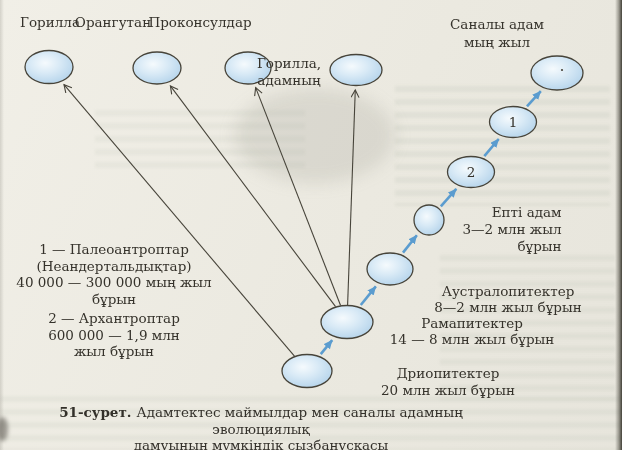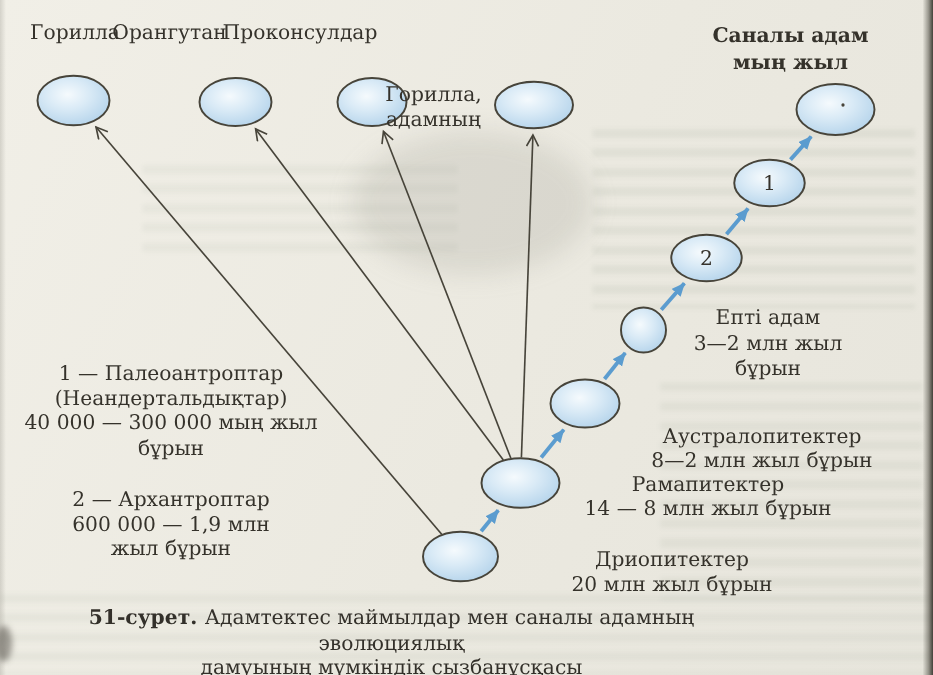--- a/index.html
+++ b/index.html
@@ -111,36 +111,36 @@
     <div class="lbl" style="left: 113px; top: 15px; line-height: 15px;">
       <div>Орангутан</div>
     </div>
     <div class="lbl" style="left: 200px; top: 15px; line-height: 15px;">
       <div>Проконсулдар</div>
     </div>
     <div class="lbl" style="left: 289px; top: 15px; line-height: 17px; margin-top: 40px;">
       <div>Горилла,</div>
       <div>адамның</div>
     </div>
-    <div class="lbl" style="left: 527px; top: 15px; line-height: 18px; font-weight: bold;">
+    <div class="lbl" style="left: 497px; top: 15px; line-height: 18px;">
       <div>Саналы адам</div>
       <div>мың жыл</div>
     </div>
     <div class="lbl" style="left: 114px; top: 241px; line-height: 16.5px;">
       <div>1 — Палеоантроптар</div>
       <div>(Неандертальдықтар)</div>
       <div>40 000 — 300 000 мың жыл</div>
       <div>бұрын</div>
     </div>
-    <div class="lbl" style="left: 114px; top: 325px; line-height: 16.5px;">
+    <div class="lbl" style="left: 114px; top: 310px; line-height: 16.5px;">
       <div>2 — Архантроптар</div>
       <div>600 000 — 1,9 млн</div>
       <div>жыл бұрын</div>
     </div>
-    <div class="lbl" style="left: 512px; top: 204px; line-height: 17px;">
+    <div class="lbl" style="left: 512px; top: 204px; line-height: 17px; text-align: right;">
       <div>Епті адам</div>
       <div>3—2 млн жыл</div>
       <div>бұрын</div>
     </div>
     <div class="lbl" style="left: 508px; top: 284px; line-height: 15.5px;">
       <div>Аустралопитектер</div>
       <div>8—2 млн жыл бұрын</div>
     </div>
     <div class="lbl" style="left: 472px; top: 316px; line-height: 15.5px;">
       <div>Рамапитектер</div>

